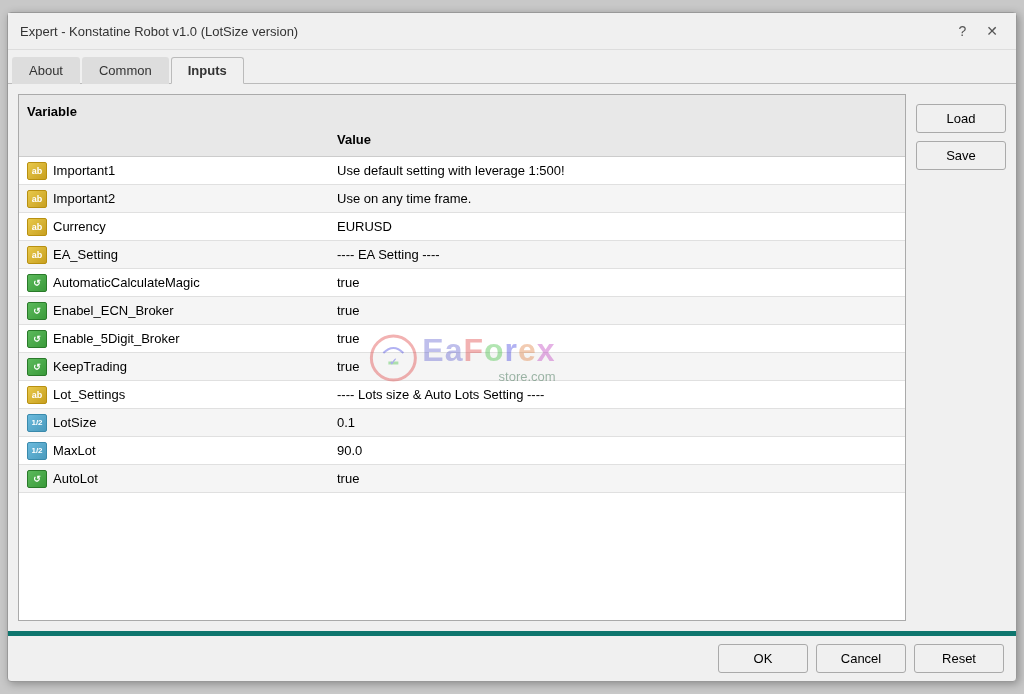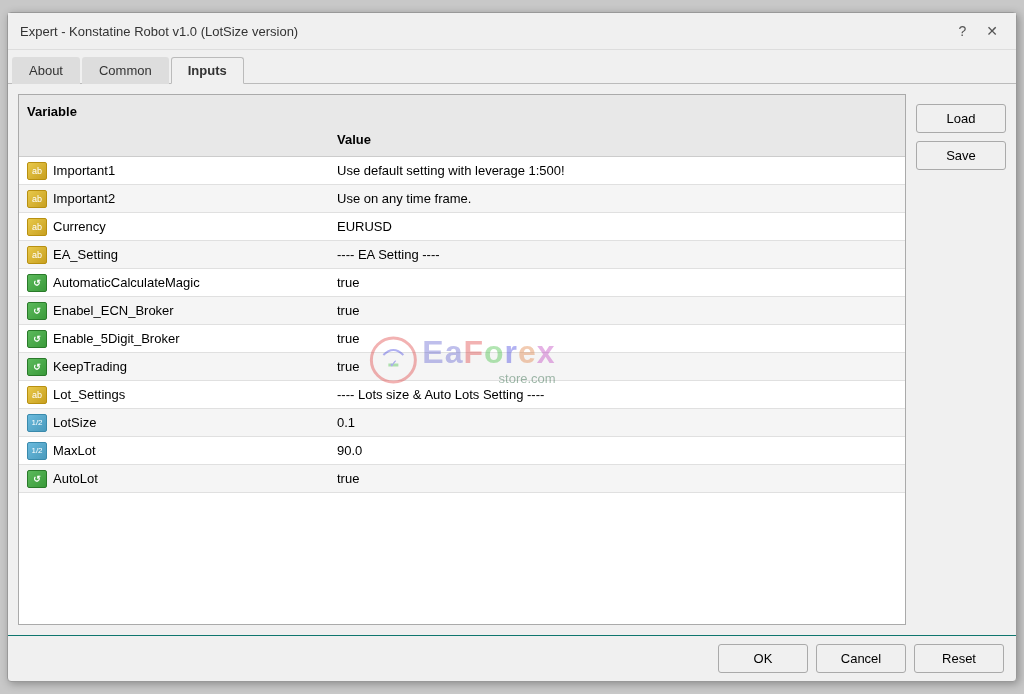--- a/index.html
+++ b/index.html
@@ -126,21 +126,21 @@
     }
 
     .icon-ab {
       display: inline-flex;
       align-items: center;
       justify-content: center;
       width: 20px;
       height: 18px;
       border-radius: 2px;
       font-size: 9px;
-      font-weight: normal;
+      font-weight: bold;
       color: #fff;
       background: linear-gradient(135deg, #e8c84a, #c8a020);
       flex-shrink: 0;
       border: 1px solid #b89010;
     }
     .icon-bool {
       display: inline-flex;
       align-items: center;
       justify-content: center;
       width: 20px;
@@ -154,21 +154,21 @@
       border: 1px solid #2a7a2a;
     }
     .icon-num {
       display: inline-flex;
       align-items: center;
       justify-content: center;
       width: 20px;
       height: 18px;
       border-radius: 2px;
       font-size: 8px;
-      font-weight: normal;
+      font-weight: bold;
       color: #fff;
       background: linear-gradient(135deg, #6abadd, #4a9abc);
       flex-shrink: 0;
       border: 1px solid #3a8aac;
     }
 
     .watermark {
       position: absolute;
       top: 50%;
       left: 50%;
@@ -196,21 +196,21 @@
       cursor: pointer;
       font-size: 13px;
       text-align: center;
     }
 
     .footer {
       display: flex;
       justify-content: flex-end;
       padding: 8px 12px;
       gap: 8px;
-      border-top: 1px solid #0f766e;
+      border-top: 5px solid #0f766e;
     }
     .footer-btn {
       width: 90px;
       padding: 6px 12px;
       background: #f0f0f0;
       border: 1px solid #aaa;
       border-radius: 3px;
       cursor: pointer;
       font-size: 13px;
       text-align: center;

